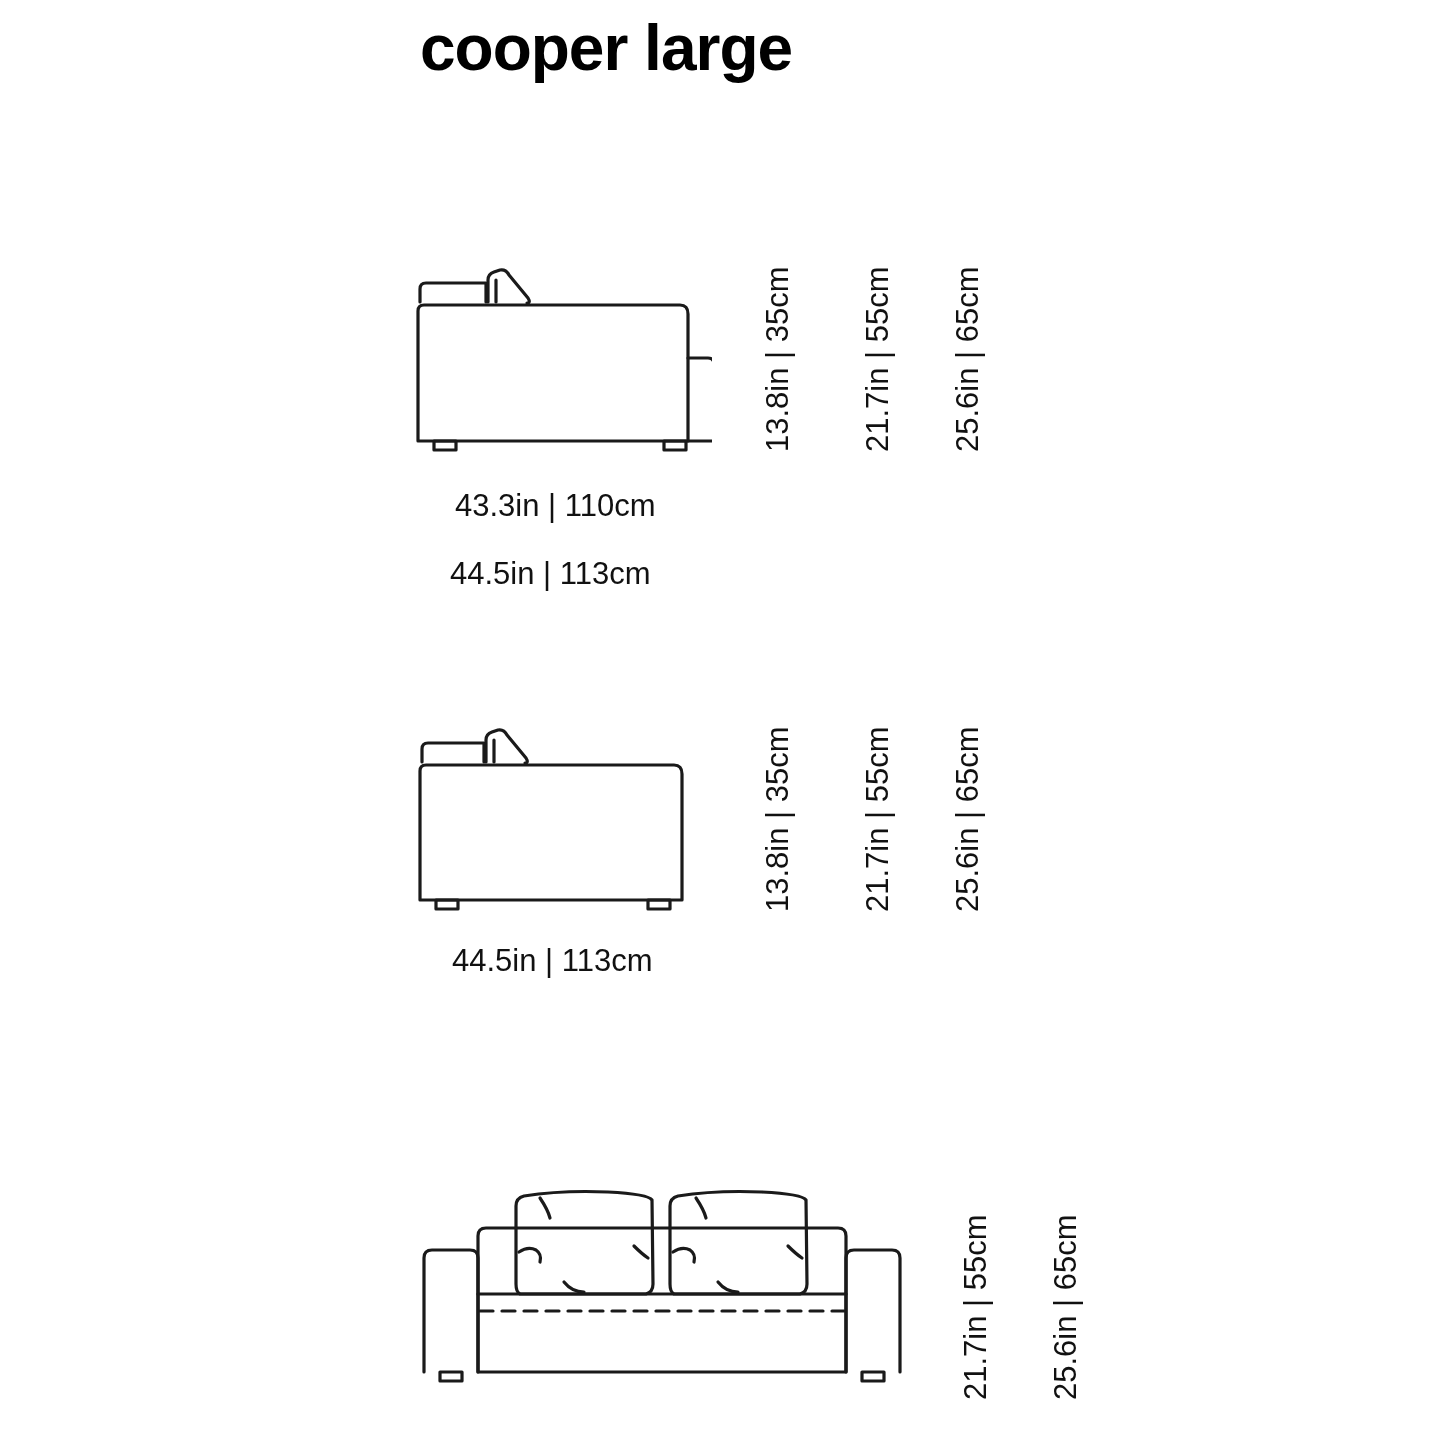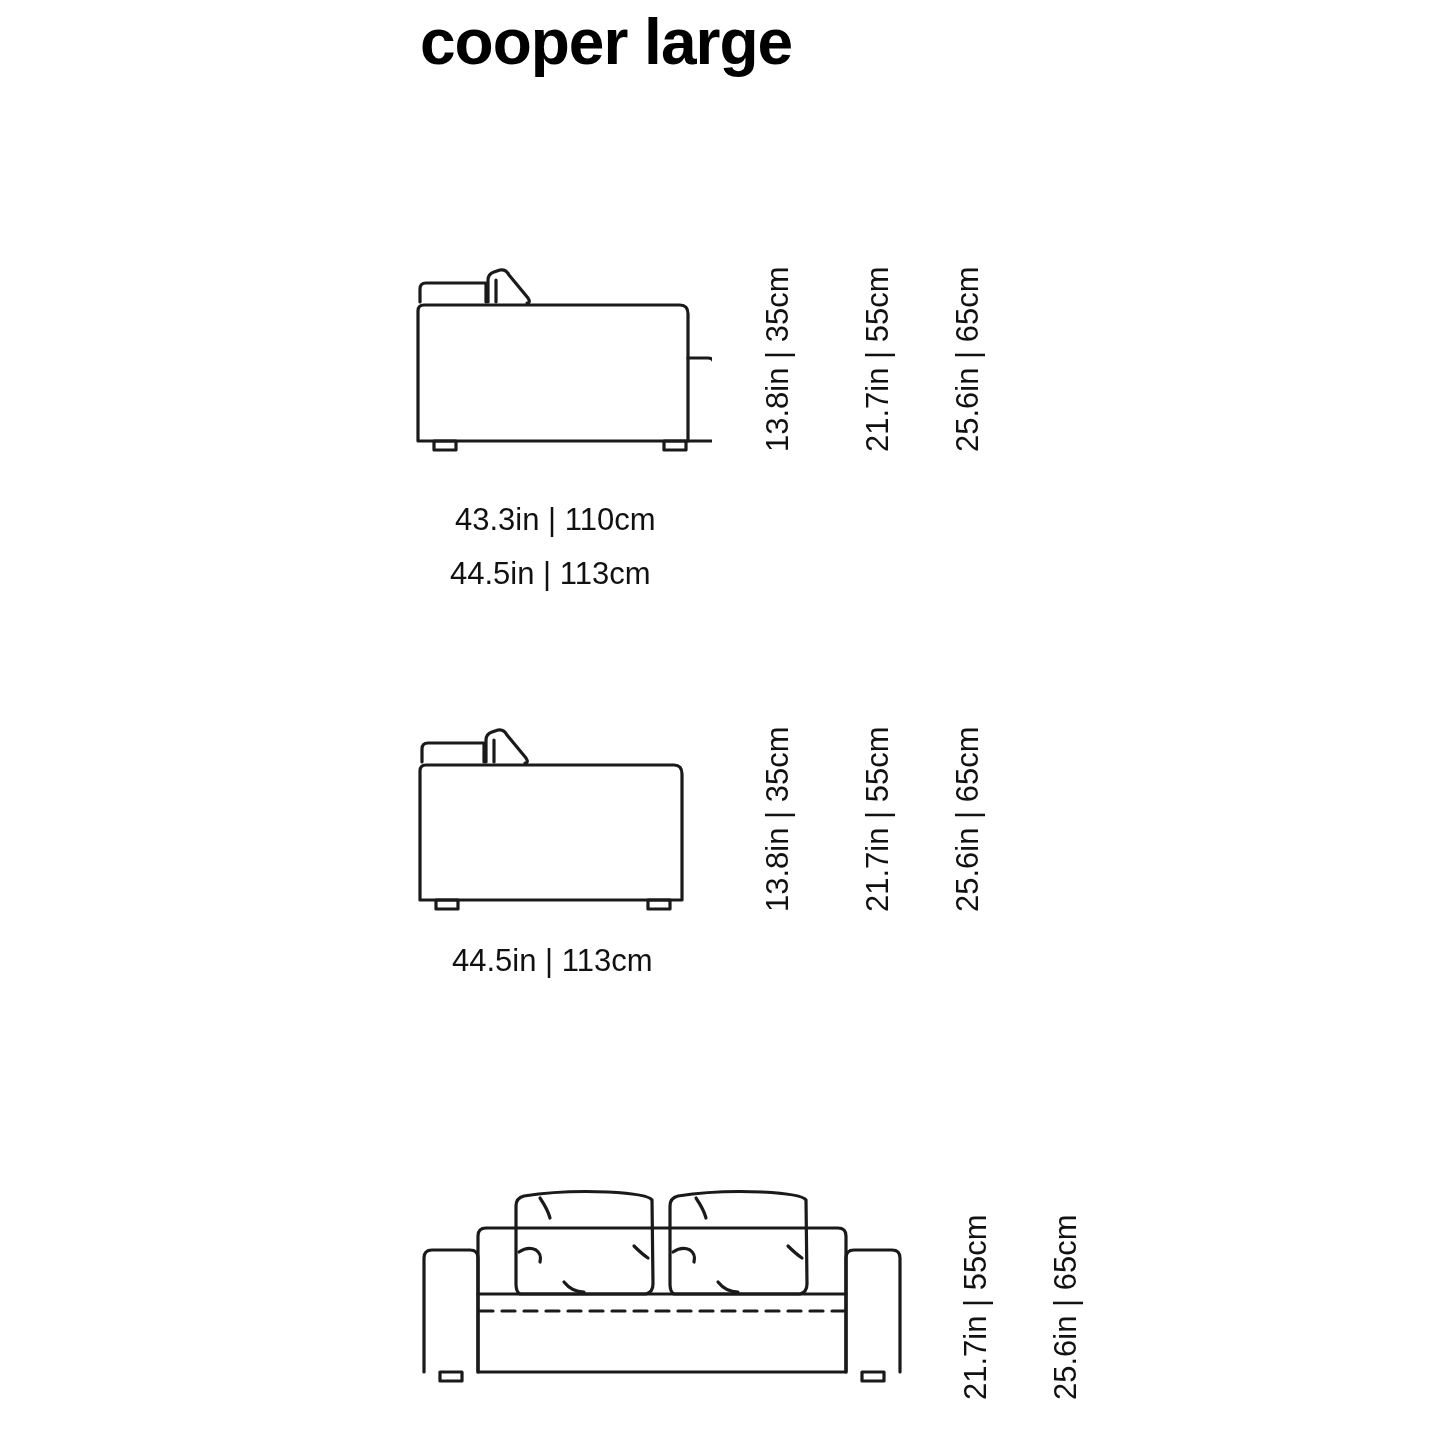--- a/index.html
+++ b/index.html
@@ -17,21 +17,21 @@
     width: 1445px;
     height: 1445px;
     background: #ffffff;
     overflow: hidden;
   }
 
   
   .title {
     position: absolute;
     left: 0;
-    top: 10px;
+    top: 16px;
     width: 1212px;
     text-align: center;
     font-family: "Liberation Sans", sans-serif;
     font-weight: 700;
     font-size: 64px;
     letter-spacing: -1px;
     line-height: 1;
     color: #000000;
     white-space: pre;
   }
@@ -92,21 +92,21 @@
         <rect x="22" y="179" width="22" height="9"></rect>
         <rect x="252" y="179" width="22" height="9"></rect>
       </g>
     </svg>
   </div>
 
   <div class="vdim" style="left:762px; top:452px;">13.8in | 35cm</div>
   <div class="vdim" style="left:862px; top:452px;">21.7in | 55cm</div>
   <div class="vdim" style="left:952px; top:452px;">25.6in | 65cm</div>
 
-  <div class="hdim" style="left:455px; top:504px;">43.3in | 110cm</div>
+  <div class="hdim" style="left:455px; top:490px;">43.3in | 110cm</div>
   <div class="hdim" style="left:450px; top:558px;">44.5in | 113cm</div>
 
   <div class="drawing" style="left:412px; top:722px;">
     <svg width="300" height="200" viewBox="0 0 300 200">
       <g fill="none" stroke="#1a1a1a" stroke-width="3.2" stroke-linecap="round" stroke-linejoin="round">
 
         <path d="M 10 40 L 10 27 Q 10 21 16 21 L 72 21 L 72 40"></path>
 
         <path d="M 74 40 L 74 18 Q 74 12 80 10 L 86 8 Q 92 7 95 13 L 114 36 Q 117 41 113 41"></path>
         <path d="M 82 40 L 82 18"></path>

